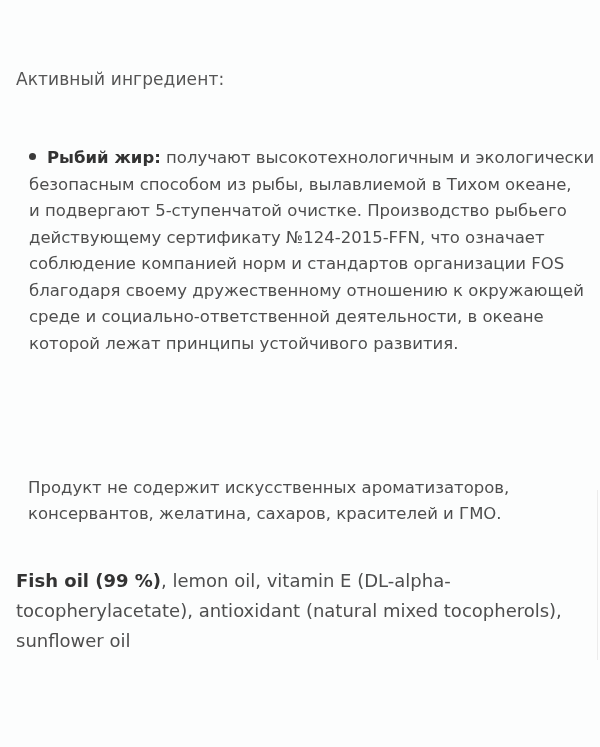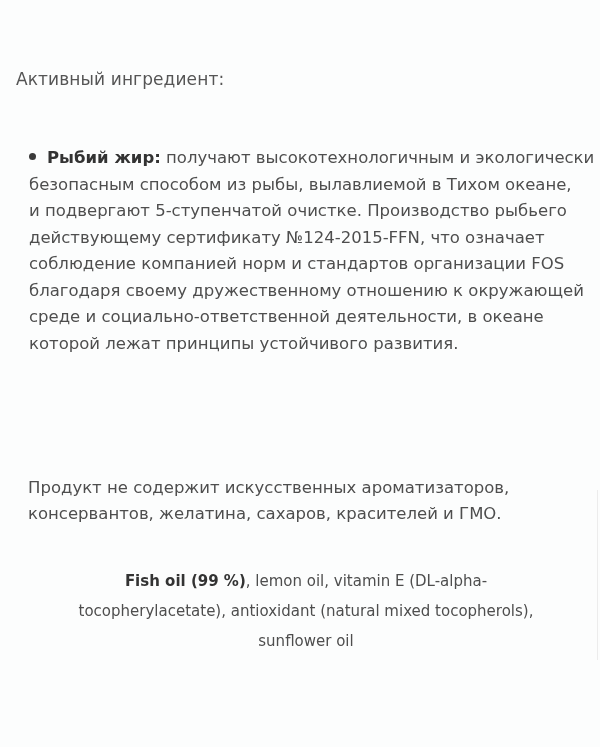--- a/index.html
+++ b/index.html
@@ -63,24 +63,23 @@
       width: 580px;
       font-size: 16.5px;
       line-height: 26px;
       color: #4e4e4e;
     }
     .ingredients-block {
       position: absolute;
       top: 566px;
       left: 0;
       width: 580px;
-      font-size: 15px;
+      font-size: 18px;
       line-height: 30px;
       color: #4e4e4e;
-      text-align: center;
     }
     .edge-line {
       position: absolute;
       left: 597px;
       top: 490px;
       width: 1px;
       height: 170px;
       background: #ececec;
     }
   </style>

